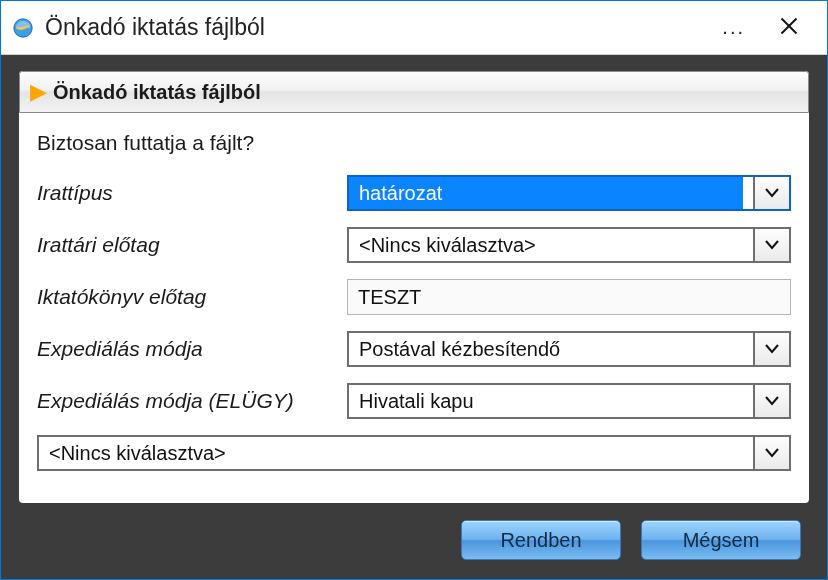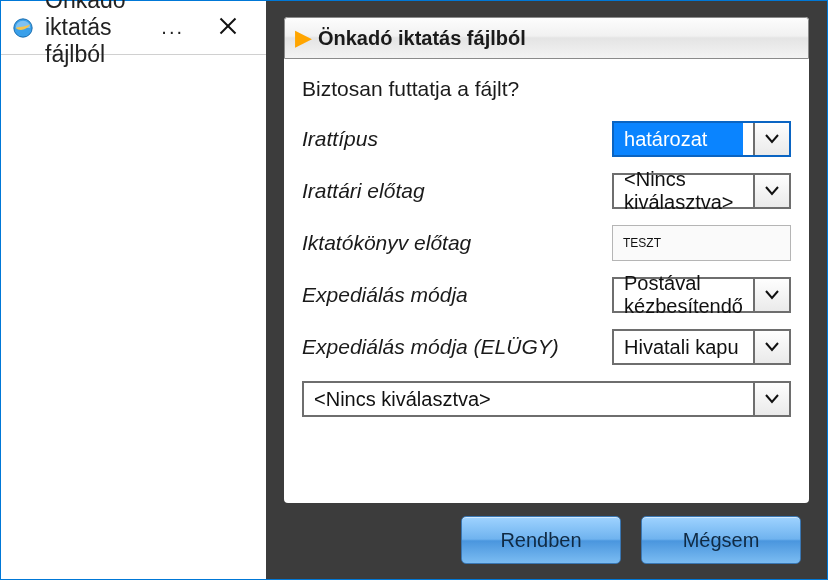--- a/index.html
+++ b/index.html
@@ -11,21 +11,21 @@
     width: 828px;
     height: 580px;
     overflow: hidden;
   }
   .window {
     width: 828px;
     height: 580px;
     border: 1px solid #0078d7;
     background: #fff;
     display: flex;
-    flex-direction: row;
+    flex-direction: column;
   }
   .titlebar {
     height: 54px;
     display: flex;
     align-items: center;
     padding: 0 10px 0 10px;
     border-bottom: 1px solid #d0d0d0;
   }
   .titlebar .ie-icon {
     width: 24px;
@@ -146,37 +146,37 @@
     border-left: 2px solid #6e6e6e;
   }
   .caret-btn svg { width: 14px; height: 10px; }
   .field.text {
     border: 1px solid #b5b5b5;
     background: #fafafa;
   }
   .field.text .value {
     flex: 1;
     padding: 4px 10px;
-    font-size: 12px;
+    font-size: 20px;
     color: #111;
     display: flex;
     align-items: center;
   }
   .footer {
     height: 54px;
     display: flex;
     justify-content: flex-end;
     align-items: center;
     gap: 20px;
     padding-right: 8px;
     margin-top: 10px;
   }
   .btn {
     min-width: 160px;
-    height: 48px;
+    height: 40px;
     border: 1px solid #3a77b3;
     border-radius: 5px;
     background: linear-gradient(to bottom, #9fd3ff 0%, #6fb3ef 48%, #4a96de 52%, #7bbcf2 100%);
     color: #102a43;
     font-size: 20px;
     display: flex;
     align-items: center;
     justify-content: center;
     cursor: pointer;
     box-shadow: inset 0 1px 0 rgba(255,255,255,0.5);

